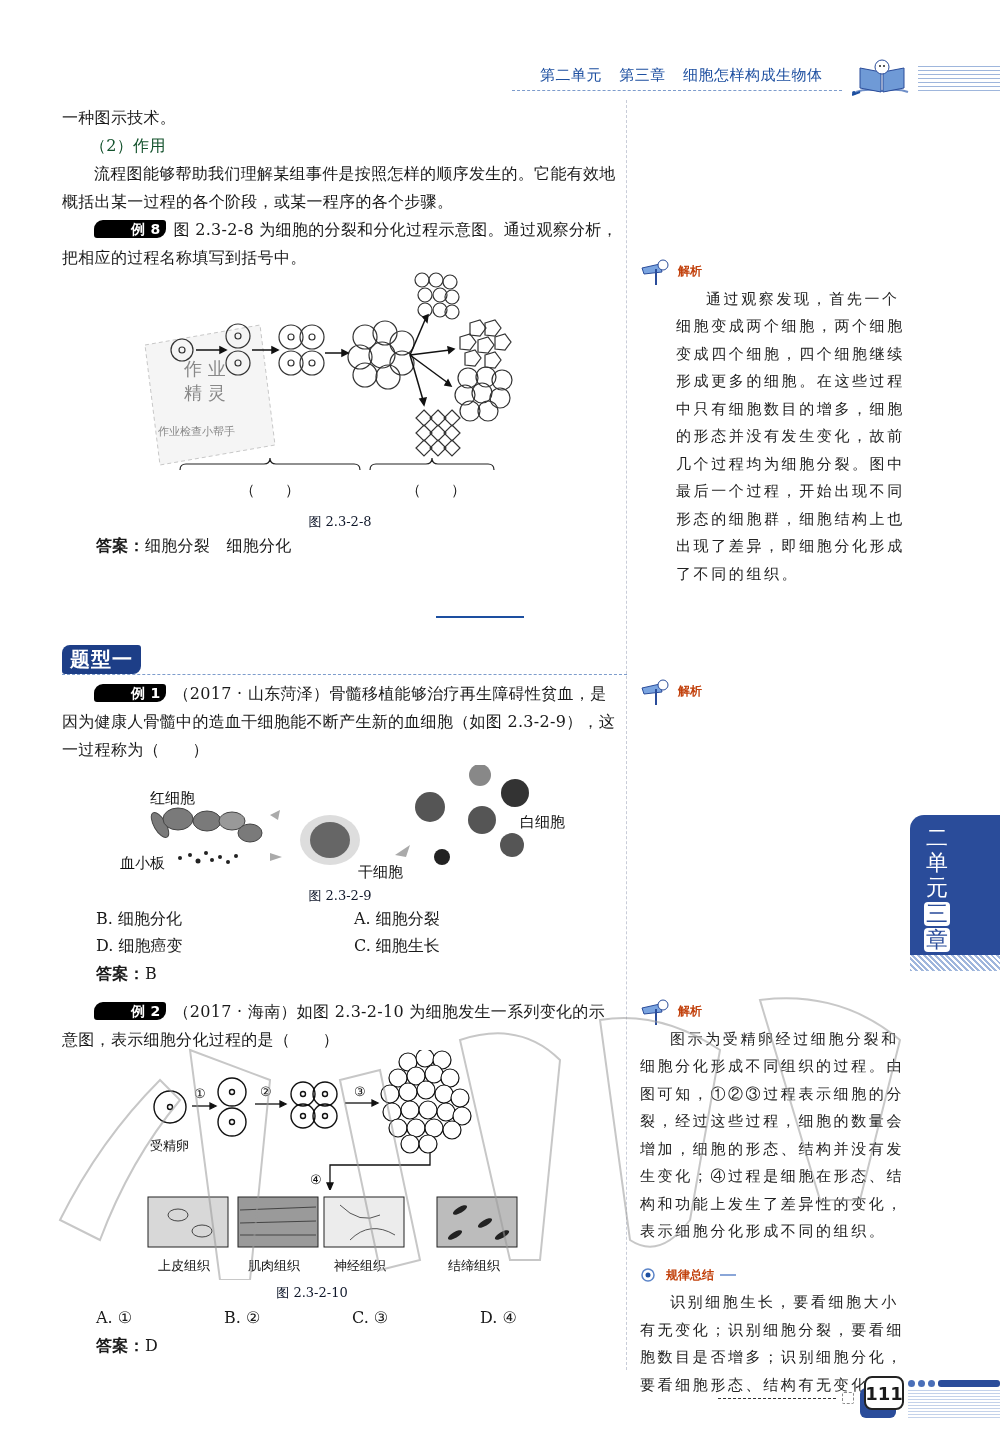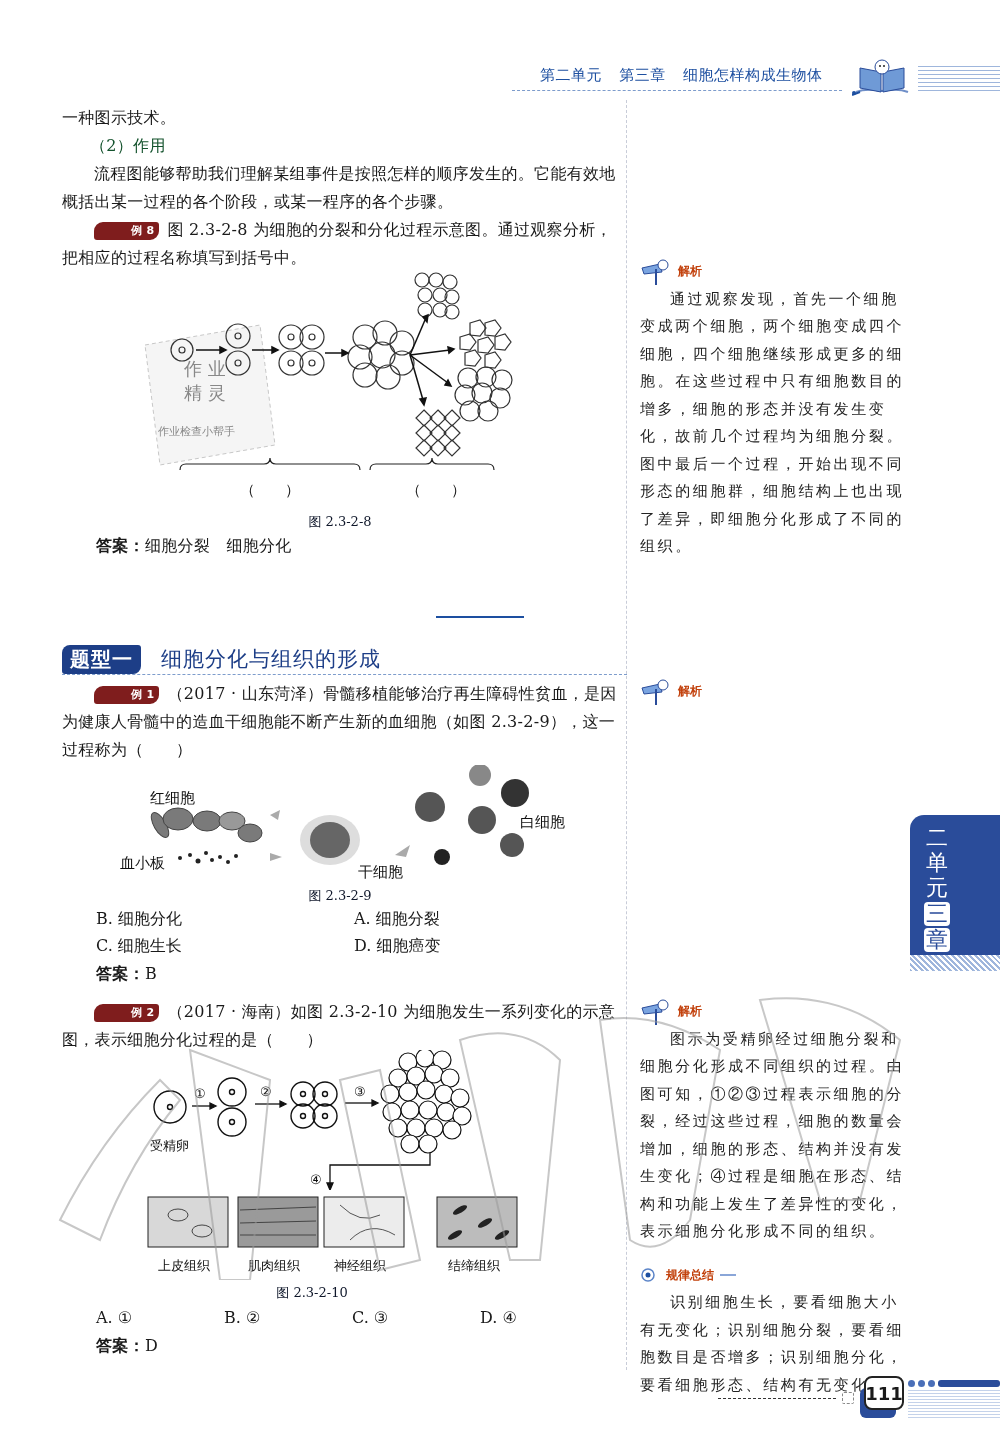--- a/index.html
+++ b/index.html
@@ -16,21 +16,21 @@
   .hdr-logo { left:852px; top:58px; width:60px; height:38px; }
 
   
   .col-divider { left:626px; top:100px; width:0; height:1270px; border-left:1px dashed #c8ccd8; }
 
   
   .p { font-size:16px; line-height:28px; letter-spacing:0.3px; }
   .main-col { left:62px; width:556px; }
   .indent { text-indent:32px; }
 
-  .badge { display:inline-block; background:#7f1d1d; color:#fff; font-family:"DejaVu Sans","Liberation Sans",sans-serif; font-weight:bold; font-size:11px; line-height:18px; padding:0 5px; border-radius:9px 3px 9px 3px; margin-right:8px; vertical-align:1px; }
+  .badge { display:inline-block; background:#000000; color:#fff; font-family:"DejaVu Sans","Liberation Sans",sans-serif; font-weight:bold; font-size:14px; line-height:18px; padding:0 5px; border-radius:9px 3px 9px 3px; margin-right:8px; vertical-align:1px; }
 
   .bold-label { font-family:"DejaVu Sans","Liberation Sans",sans-serif; font-weight:bold; }
 
   .fig-caption { font-size:13px; color:#0f172a; text-align:center; }
 
   
   .side { left:640px; width:270px; font-size:15px; line-height:27.5px; letter-spacing:2.6px; color:#222; }
   .side-title { font-family:"DejaVu Sans","Liberation Sans",sans-serif; font-size:12px; font-weight:bold; color:#c2410c; letter-spacing:0; display:flex; align-items:center; }
   .side-title svg { margin-right:4px; }
 
@@ -190,31 +190,30 @@
 
 <div class="abs side" style="top:258px;">
   <div class="side-title">
     <svg width="34" height="26" viewBox="0 0 34 26">
         <path d="M2 9 L20 5 L22 13 L4 15 Z" fill="#7aa4e0" stroke="#2a4c9a"></path>
         <line x1="16" y1="10" x2="16" y2="26" stroke="#2a4c9a" stroke-width="2"></line>
         <circle cx="23" cy="6" r="5" fill="#fff" stroke="#2a4c9a"></circle>
       </svg>
     <span>解析</span>
   </div>
-  <div style="text-indent:30px;">通过观察发现，首先一个细胞变成两个细胞，两个细胞变成四个细胞，四个细胞继续形成更多的细胞。在这些过程中只有细胞数目的增多，细胞的形态并没有发生变化，故前几个过程均为细胞分裂。图中最后一个过程，开始出现不同形态的细胞群，细胞结构上也出现了差异，即细胞分化形成了不同的组织。</div>
+  <div style="text-indent:30px;margin-left:36px;">通过观察发现，首先一个细胞变成两个细胞，两个细胞变成四个细胞，四个细胞继续形成更多的细胞。在这些过程中只有细胞数目的增多，细胞的形态并没有发生变化，故前几个过程均为细胞分裂。图中最后一个过程，开始出现不同形态的细胞群，细胞结构上也出现了差异，即细胞分化形成了不同的组织。</div>
 </div>
 
 <div class="abs sec-heading">
   <div class="line"></div>
   <div class="line"></div>
 </div>
 
 <div class="abs type-bar">
   <span class="type-badge">题型一</span>
-  <span class="type-title">细胞分化与组织的形成</span>
 </div>
 
 <div class="abs p main-col indent" style="top:680px;">
   <span class="badge">例 1</span><span>（2017 · 山东菏泽）骨髓移植能够治疗再生障碍性贫血，是因为健康人骨髓中的造血干细胞能不断产生新的血细胞（如图 2.3-2-9），这一过程称为（　　）</span>
 </div>
 
 <svg class="abs" style="left:120px; top:765px;" width="470" height="120" viewBox="0 0 470 120">
   <g fill="#7a7a7a" stroke="#444">
     <ellipse cx="40" cy="60" rx="6" ry="14" transform="rotate(-30 40 60)"></ellipse>
     <ellipse cx="58" cy="54" rx="15" ry="11"></ellipse>
@@ -248,22 +247,22 @@
   <text x="30" y="38" font-size="15" fill="#111" font-family="DejaVu Sans, sans-serif">红细胞</text>
   <text x="0" y="103" font-size="15" fill="#111" font-family="DejaVu Sans, sans-serif">血小板</text>
   <text x="238" y="112" font-size="15" fill="#111" font-family="DejaVu Sans, sans-serif">干细胞</text>
   <text x="400" y="62" font-size="15" fill="#111" font-family="DejaVu Sans, sans-serif">白细胞</text>
 </svg>
 
 <div class="abs fig-caption" style="left:62px; top:887px; width:556px;">图 2.3-2-9</div>
 <div class="abs opts" style="left:96px; top:905px;">
   <div>B. 细胞分化</div>
   <div>A. 细胞分裂</div>
+  <div>D. 细胞癌变</div>
   <div>C. 细胞生长</div>
-  <div>D. 细胞癌变</div>
 </div>
 <div class="abs p main-col" style="top:960px; padding-left:34px;">
   <span class="bold-label">答案：</span><span>B</span>
 </div>
 
 <div class="abs side" style="top:678px;">
   <div class="side-title">
     <svg width="34" height="26" viewBox="0 0 34 26">
         <path d="M2 9 L20 5 L22 13 L4 15 Z" fill="#7aa4e0" stroke="#2a4c9a"></path>
         <line x1="16" y1="10" x2="16" y2="26" stroke="#2a4c9a" stroke-width="2"></line>

